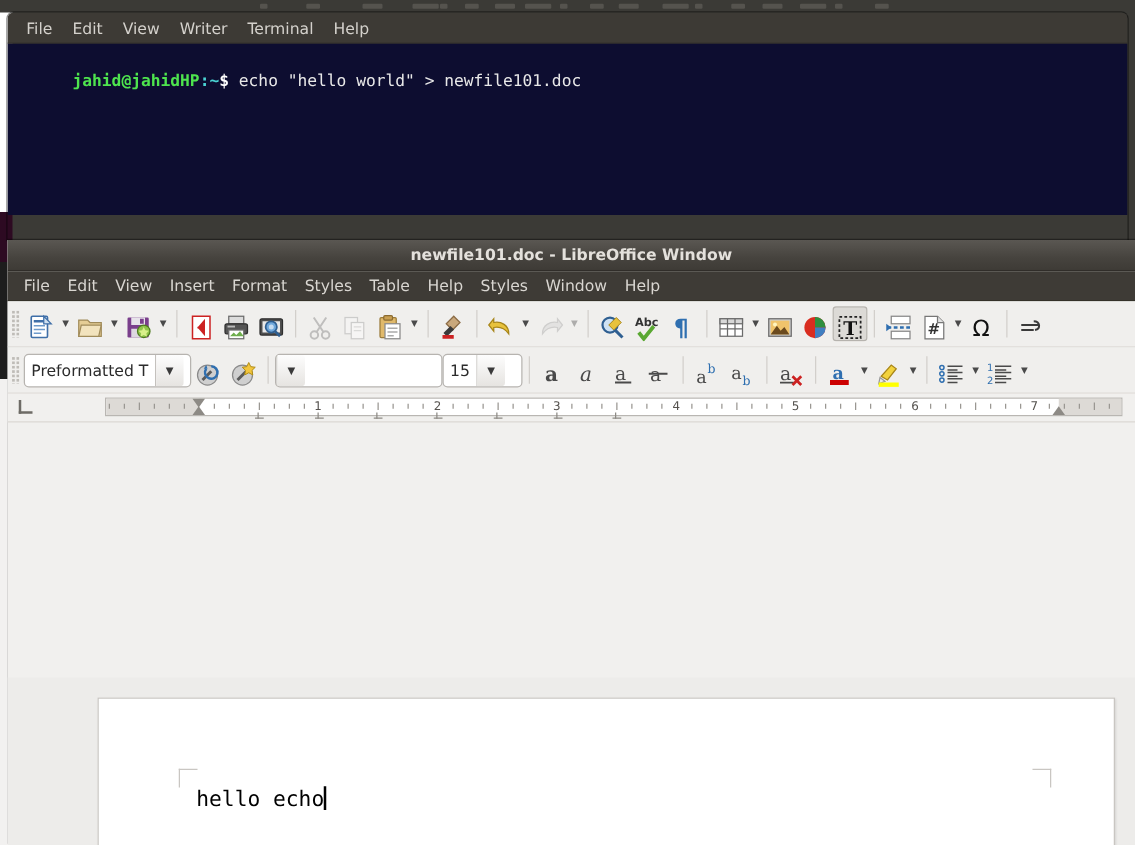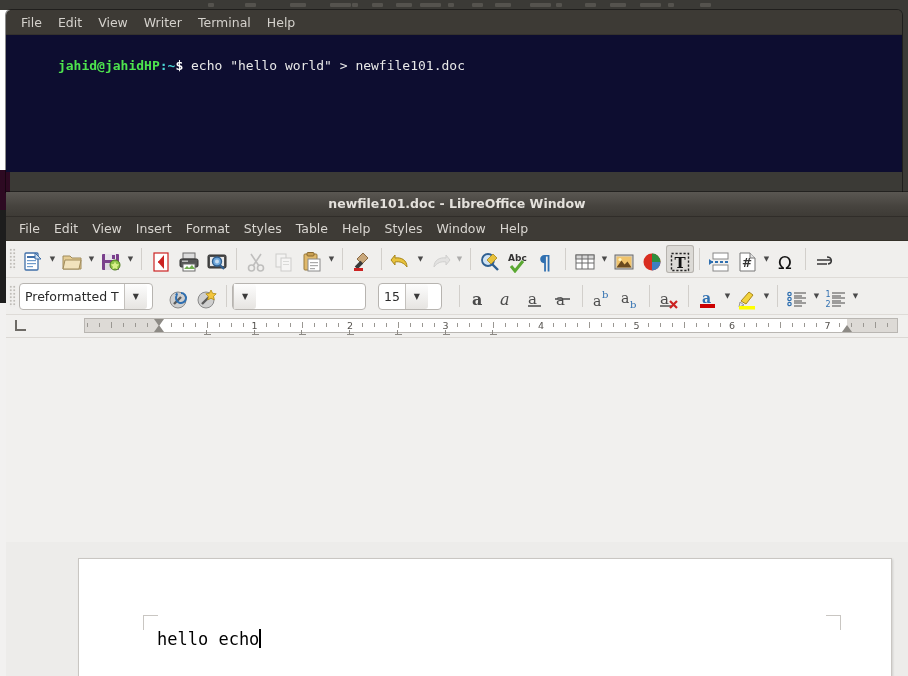--- a/index.html
+++ b/index.html
@@ -104,21 +104,21 @@
   .caret{
     width:11px;height:28px;flex:none;display:flex;align-items:center;justify-content:center;
     font-size:7px;color:#4a4a4a;
   }
   .sep{width:1px;height:22px;background:#d2cfcb;margin:0 5px;flex:none;}
 
   
   .combo{
     display:flex;align-items:stretch;height:25px;flex:none;
     border:1px solid #b7b4b0;border-radius:4px;background:#fff;
-    margin-right:12px;box-shadow:0 1px 0 rgba(255,255,255,.7) inset;
+    margin-right:0;box-shadow:0 1px 0 rgba(255,255,255,.7) inset;
   }
   .combo .val{
     display:flex;align-items:center;padding:0 5px;
     font-size:12.5px;color:#2b2b2b;white-space:nowrap;overflow:hidden;
   }
   .combo .drop{
     width:22px;display:flex;align-items:center;justify-content:center;
     border-left:1px solid #c4c1bd;
     background:linear-gradient(180deg,#fdfdfd,#e6e4e1);border-radius:0 3px 3px 0;
     font-size:8px;color:#3a3a3a;

